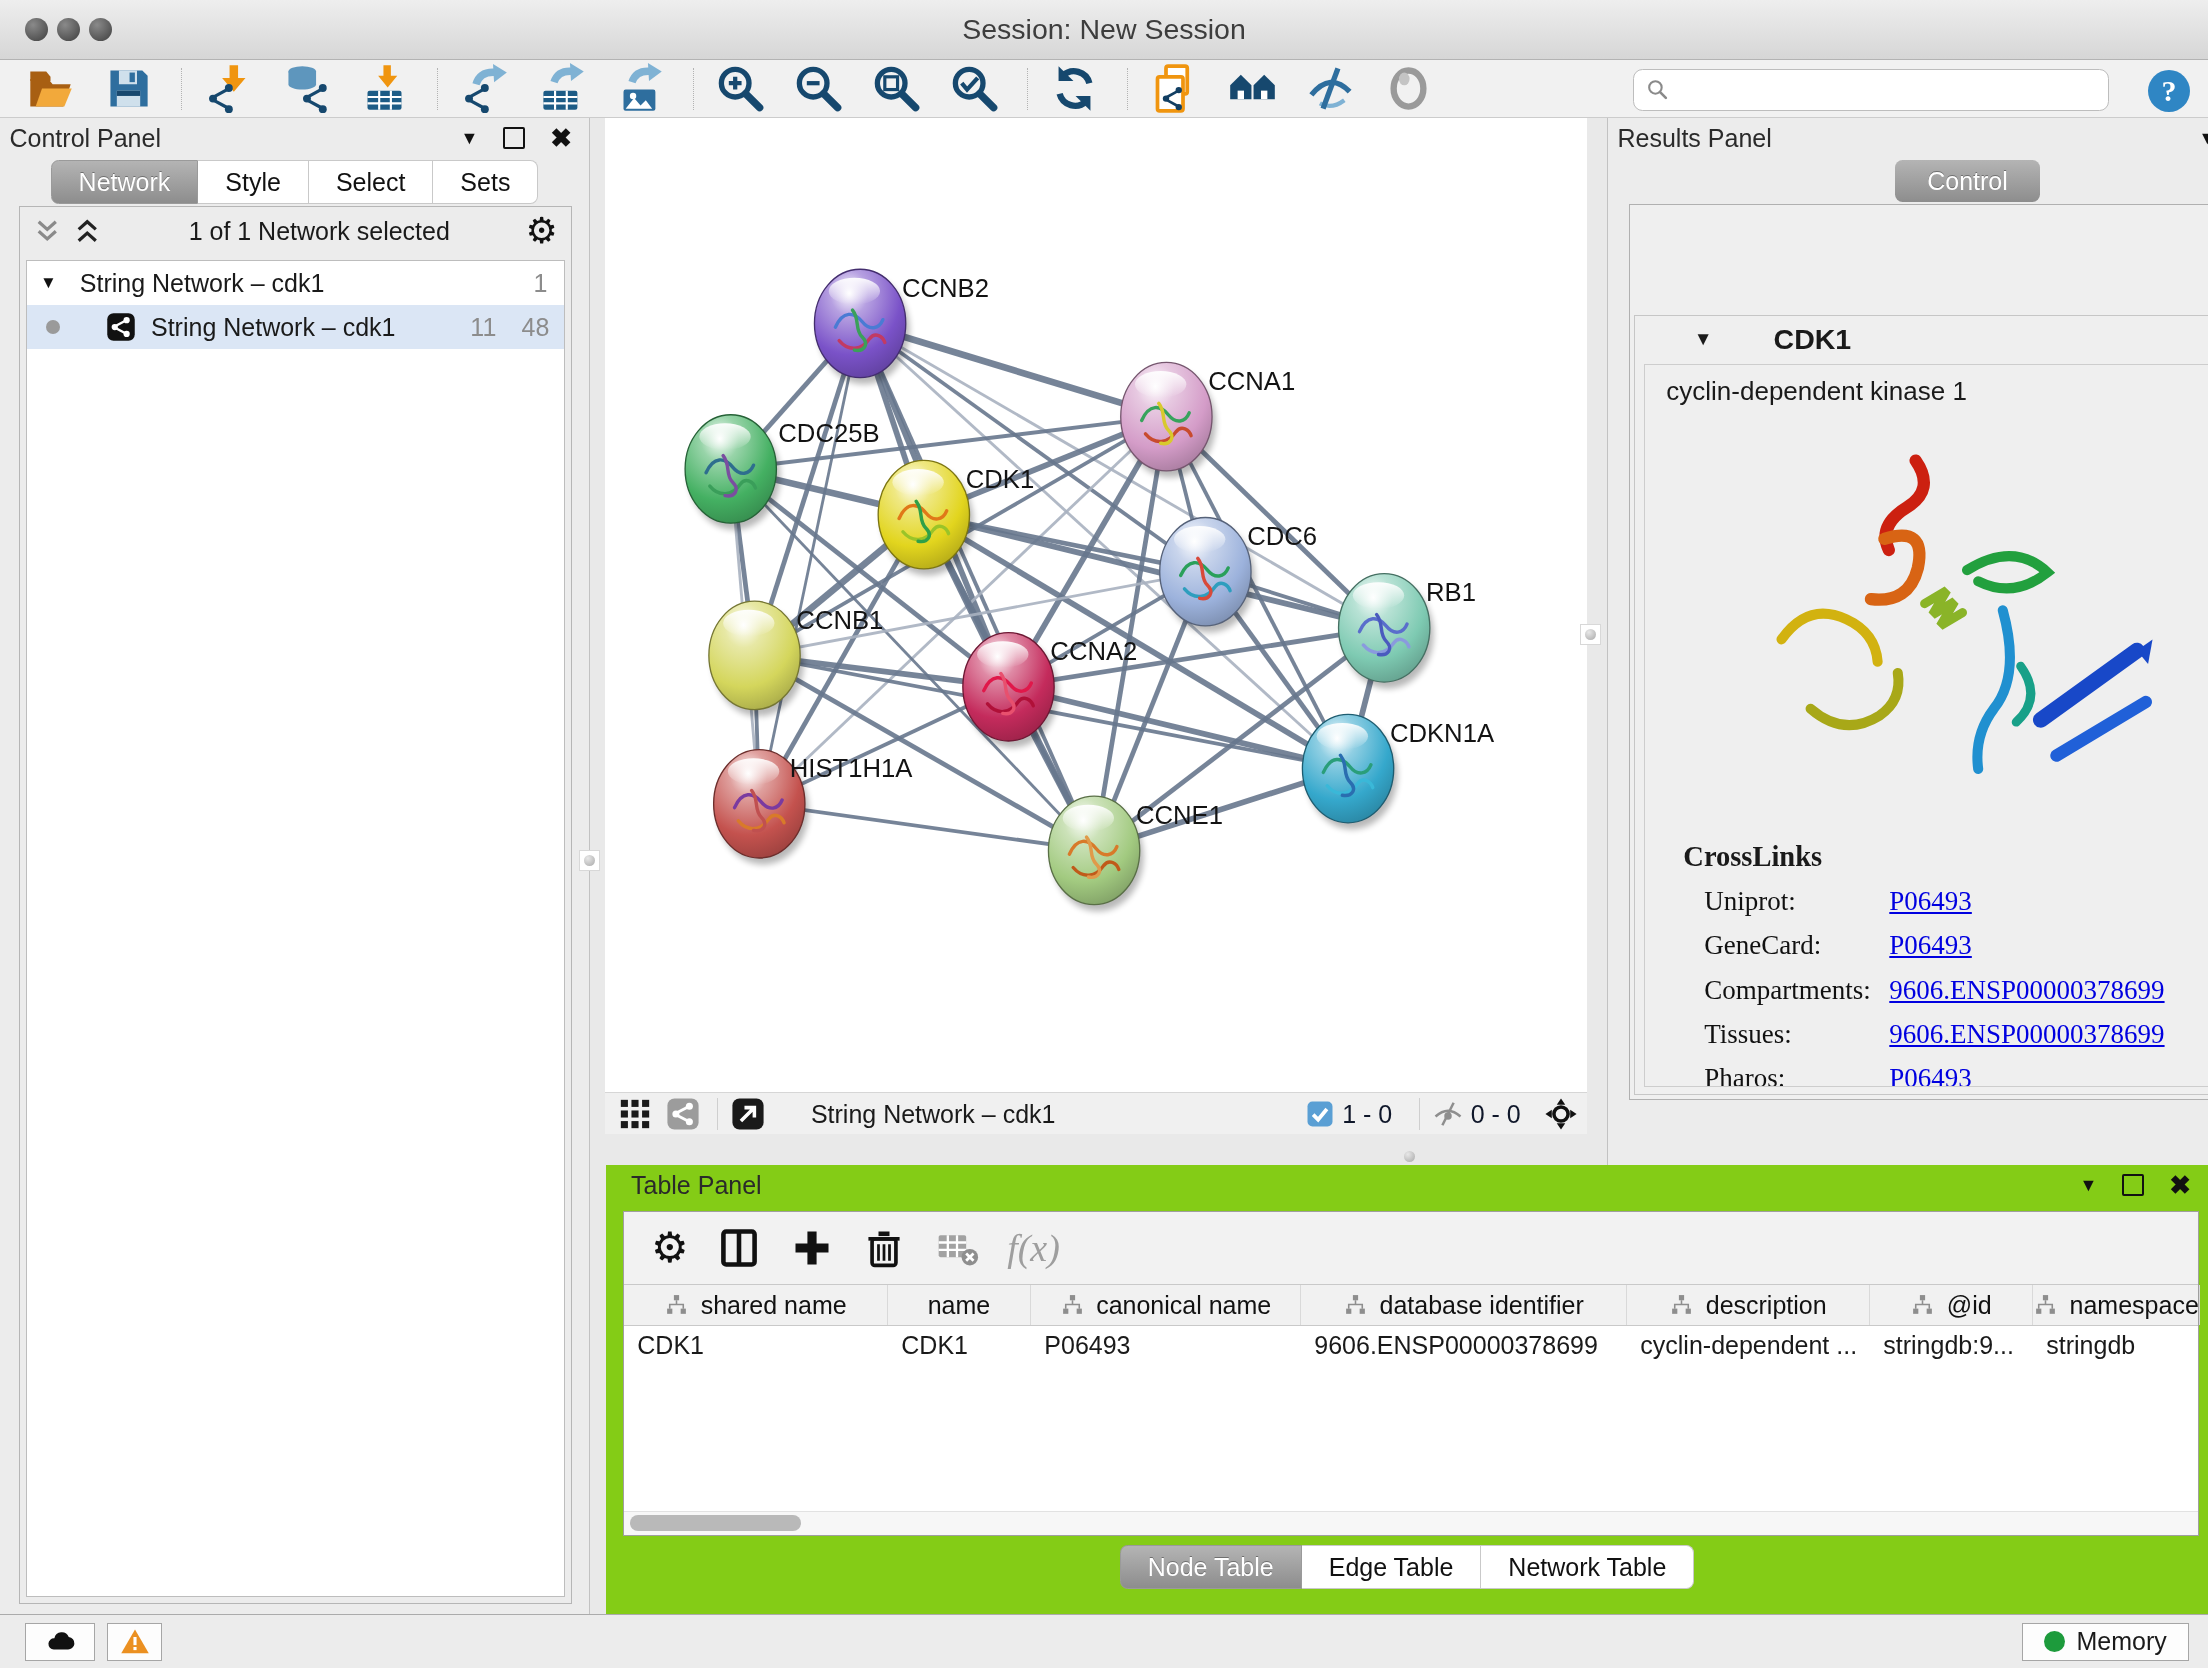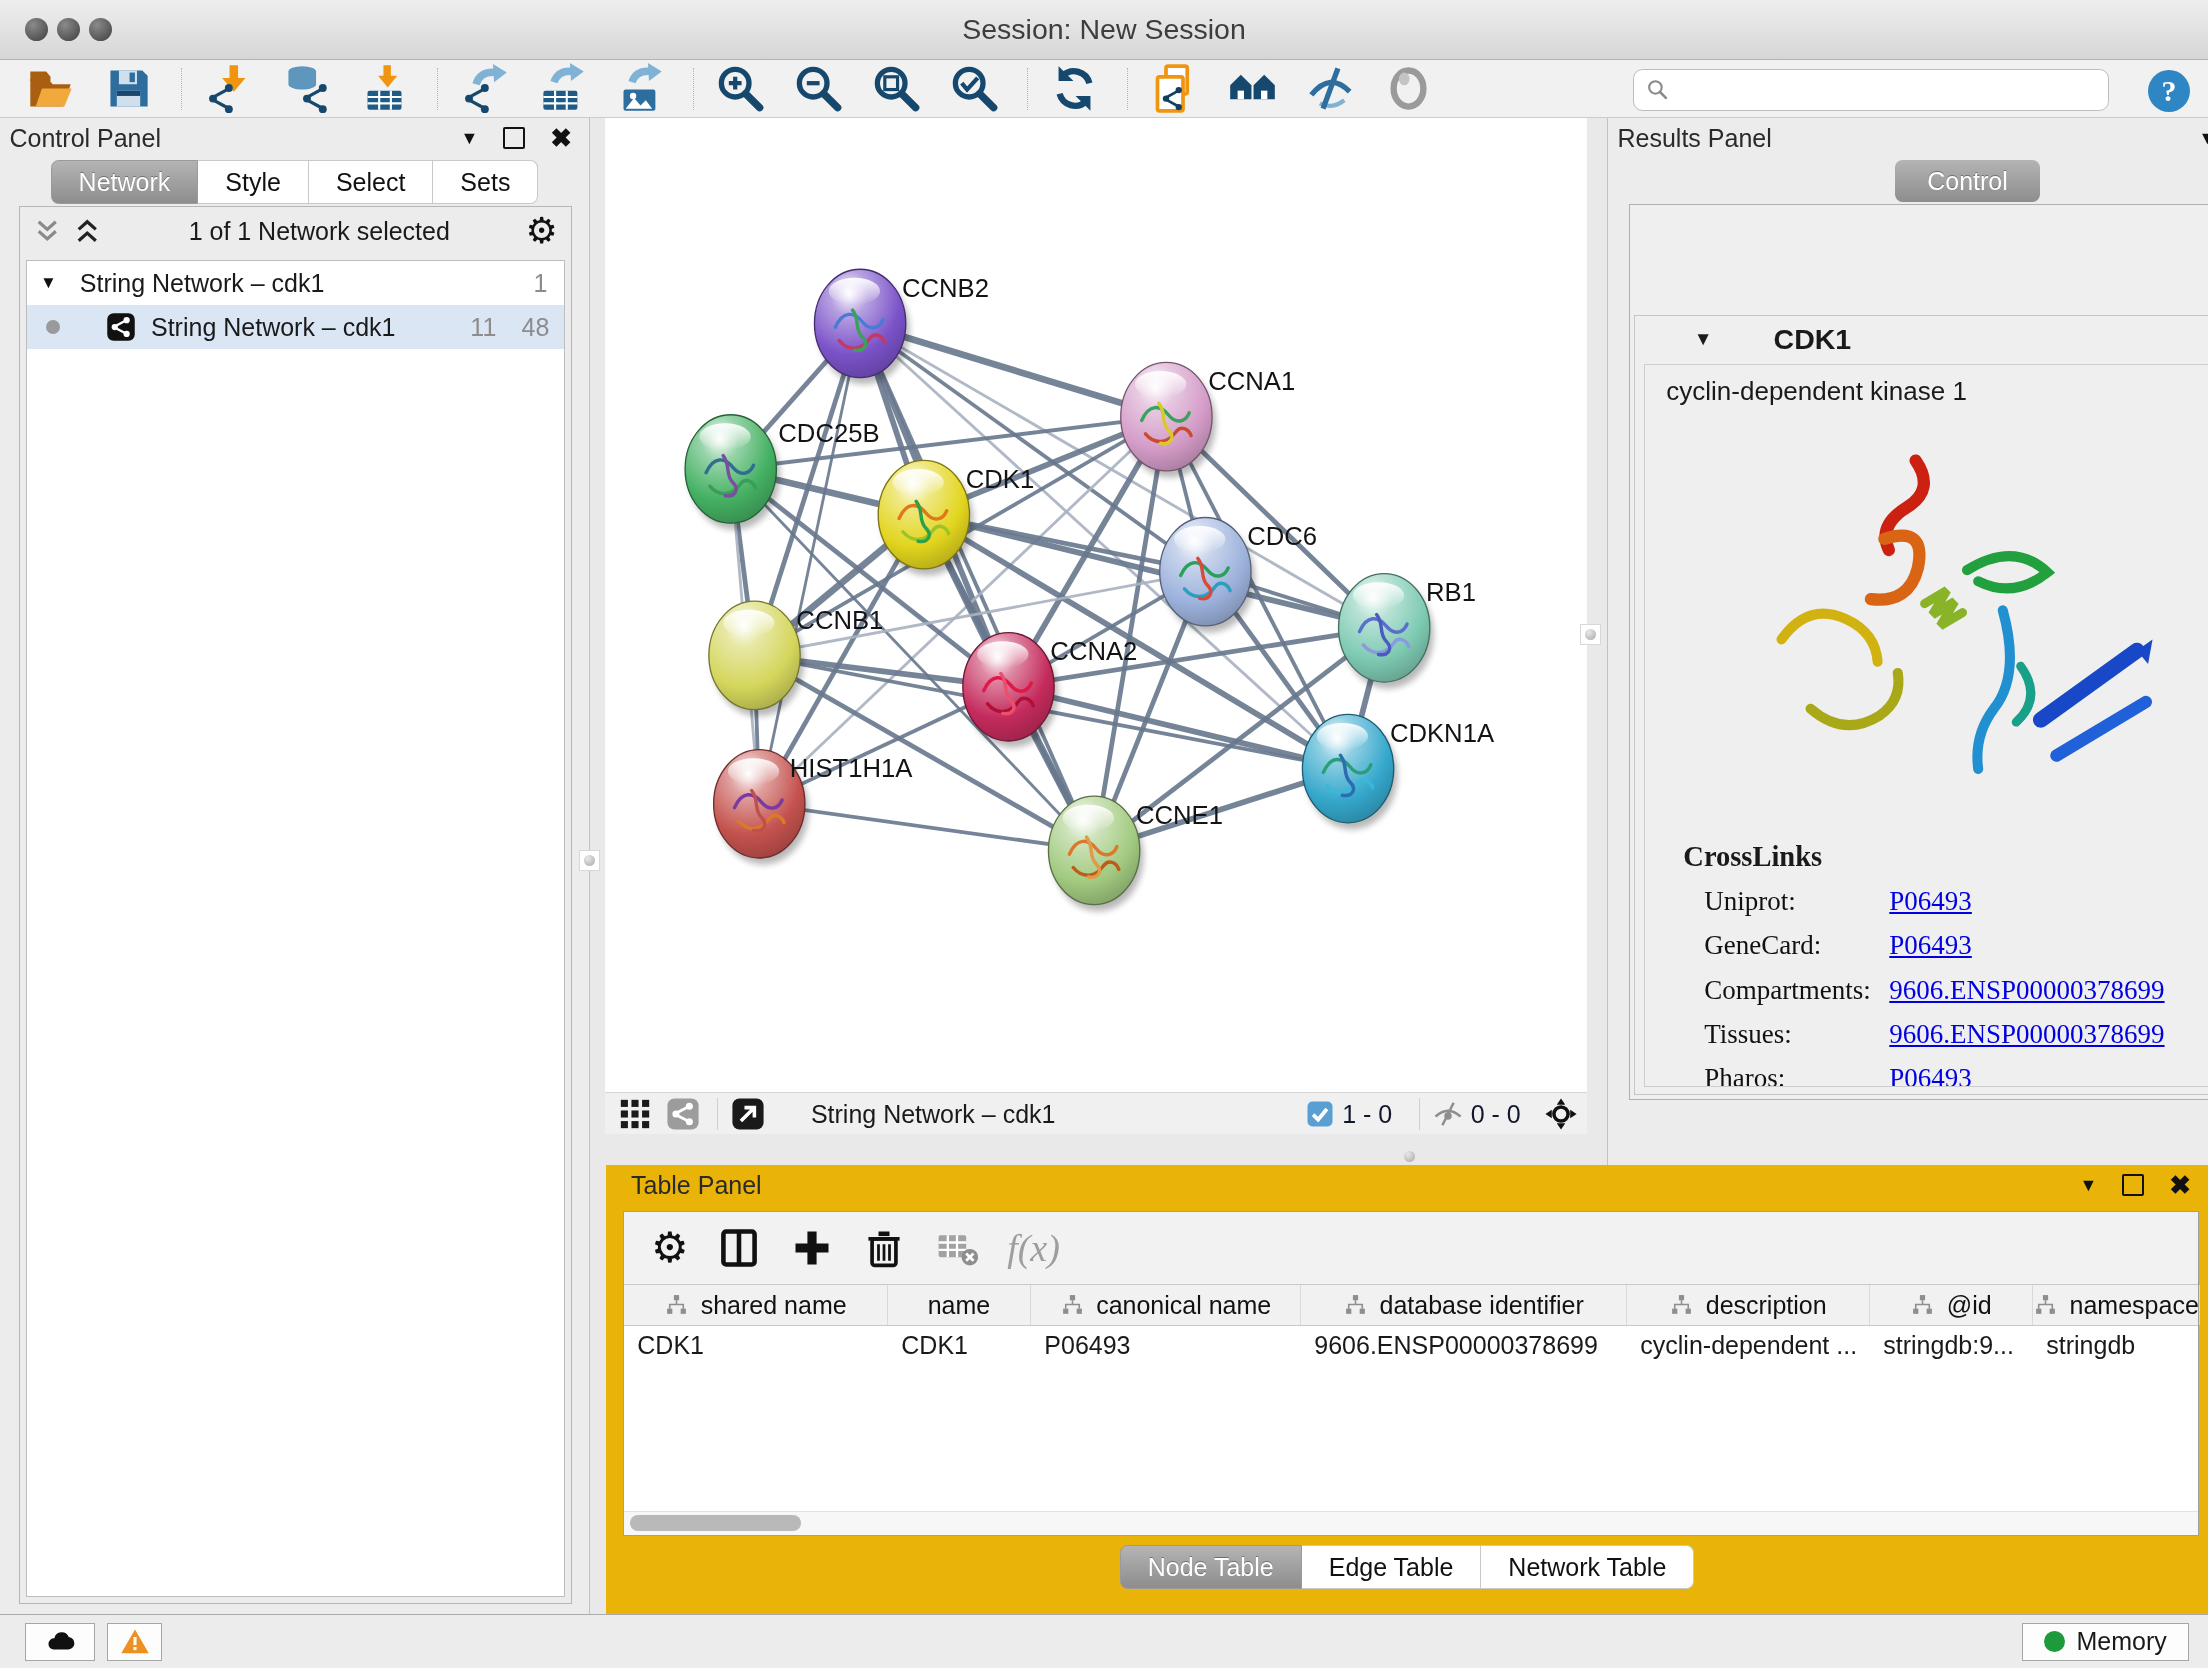--- a/index.html
+++ b/index.html
@@ -89,21 +89,21 @@
   .entry-head .ename{margin-left:61px;font-size:28.5px;font-weight:bold;}
   .entry-body{position:absolute;left:9.5px;right:9.5px;top:48px;bottom:7.6px;border:1px solid #cdcdcd;overflow:hidden;}
   .edesc{font-size:26px;margin:11.4px 0 0 21px;}
   .protein{display:block;margin:28.5px auto 0 auto;}
   .xl-title{font-family:"Liberation Serif",serif;font-weight:bold;font-size:28.5px;margin:25px 0 5.7px 38px;}
   .xl-row{display:flex;font-family:"Liberation Serif",serif;font-size:27px;margin:13.3px 0 0 59px;}
   .xl-label{width:185px;color:#111;}
   .xl-value{color:#0000e0;text-decoration:underline;}
 
   
-  .table-panel{position:absolute;left:606px;top:1165px;right:0;height:450px;background:#eab308;text-align:right;}
+  .table-panel{position:absolute;left:606px;top:1165px;right:0;height:450px;background:#84cc16;text-align:right;}
   .tp-box{position:absolute;left:17px;right:9.5px;top:46px;height:323px;border:1.9px solid #9f9f9f;background:#fff;}
   .tp-toolbar{height:72px;background:#f2f2f2;display:flex;align-items:center;}
   .tp-ic{width:44px;height:44px;margin-left:28.5px;}
   .tp-ic svg{width:100%;height:100%;}
   .tp-gear{font-size:42px;color:#111;margin-left:27px;line-height:1;}
   .tp-fx{font-family:"Liberation Serif",serif;font-style:italic;font-size:38px;color:#9e9e9e;margin-left:28.5px;}
   .thead{display:flex;background:#f1f1f1;border-top:1px solid #c9c9c9;border-bottom:1px solid #c9c9c9;height:40px;}
   .th{display:flex;align-items:center;justify-content:center;font-size:25px;color:#111;border-right:1px solid #d9d9d9;box-sizing:border-box;overflow:hidden;white-space:nowrap;flex:none;}
   .colicon{width:25px;height:25px;margin-right:11.4px;flex:none;}
   .colicon svg{width:100%;height:100%;}

